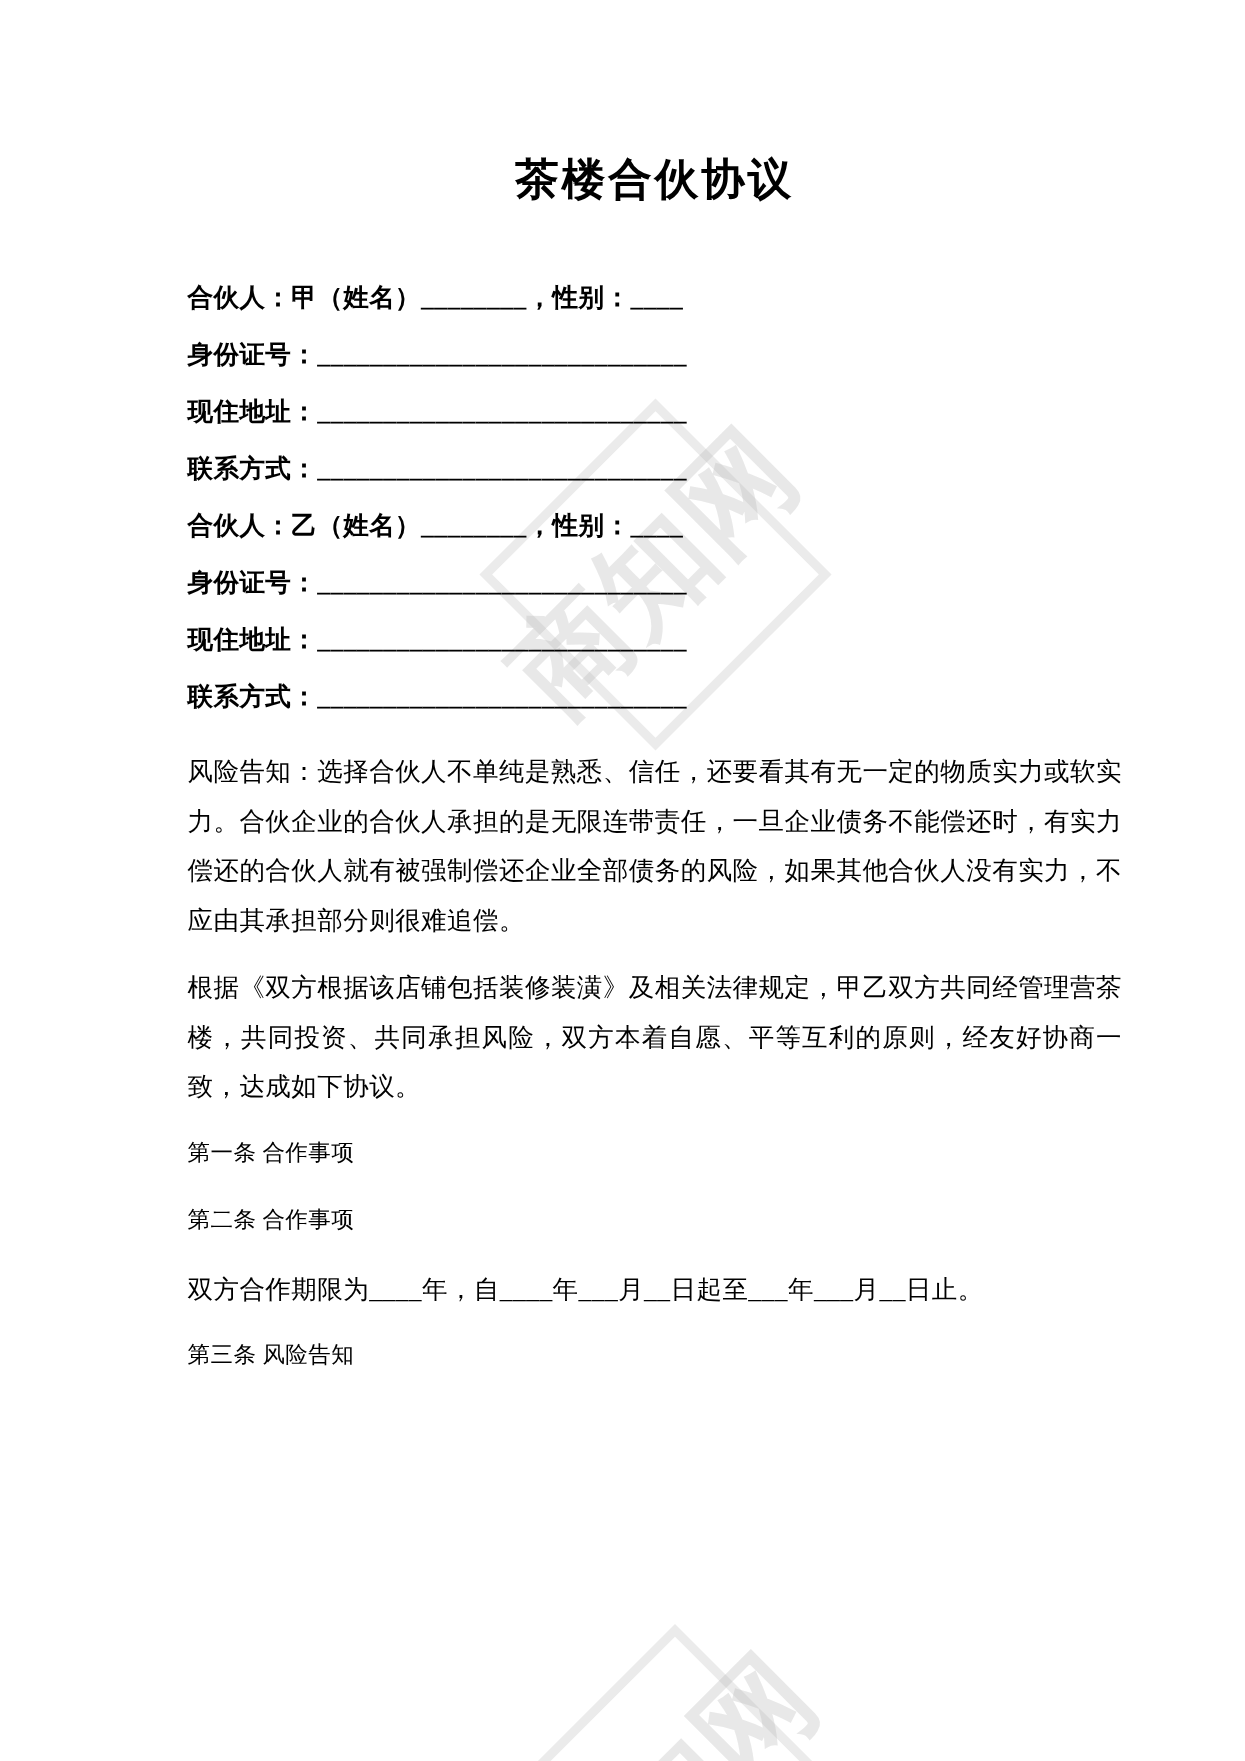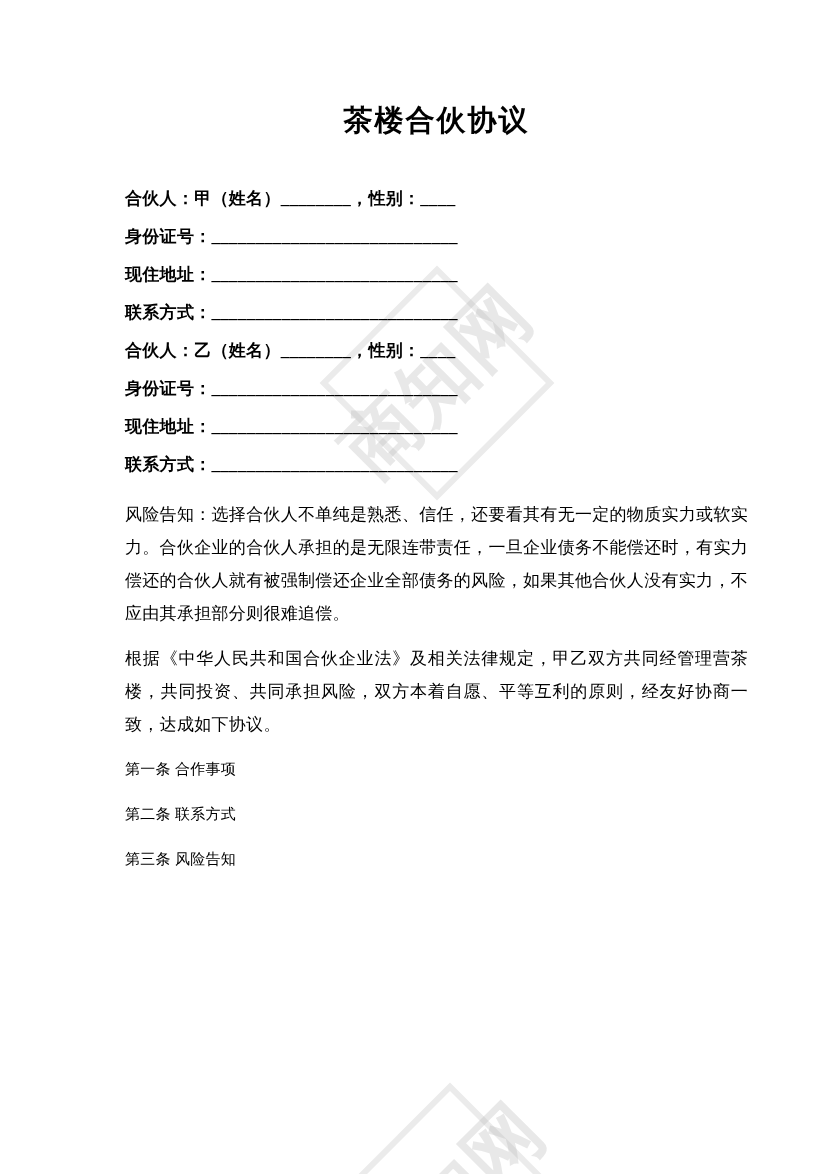--- a/index.html
+++ b/index.html
@@ -109,22 +109,23 @@
     <p class="form-line">身份证号：____________________________</p>
     <p class="form-line">现住地址：____________________________</p>
     <p class="form-line">联系方式：____________________________</p>
     <p class="form-line">合伙人：乙（姓名）________，性别：____</p>
     <p class="form-line">身份证号：____________________________</p>
     <p class="form-line">现住地址：____________________________</p>
     <p class="form-line">联系方式：____________________________</p>
 
     <p class="para risk-para">风险告知：选择合伙人不单纯是熟悉、信任，还要看其有无一定的物质实力或软实力。合伙企业的合伙人承担的是无限连带责任，一旦企业债务不能偿还时，有实力偿还的合伙人就有被强制偿还企业全部债务的风险，如果其他合伙人没有实力，不应由其承担部分则很难追偿。</p>
 
-    <p class="para">根据《中华人民共和国合伙企业法》及相关法律规定，甲乙双方共同经管理营茶楼，共同投资、共同承担风险，双方本着自愿、平等互利的原则，经友好协商一致，达成如下协议。</p>
+    <p class="para">根据《双方根据该店铺包括装修装潢》及相关法律规定，甲乙双方共同经管理营茶楼，共同投资、共同承担风险，双方本着自愿、平等互利的原则，经友好协商一致，达成如下协议。</p>
 
     <h2 class="section-heading">第一条  合作事项</h2>
 
-    <h2 class="section-heading">第二条  联系方式</h2>
+    <h2 class="section-heading">第二条  合作事项</h2>
+    <p class="para">双方合作期限为____年，自____年___月__日起至___年___月__日止。</p>
 
     <h2 class="section-heading">第三条  风险告知</h2>
 
   </div>
 </div>
 
 </body></html>

